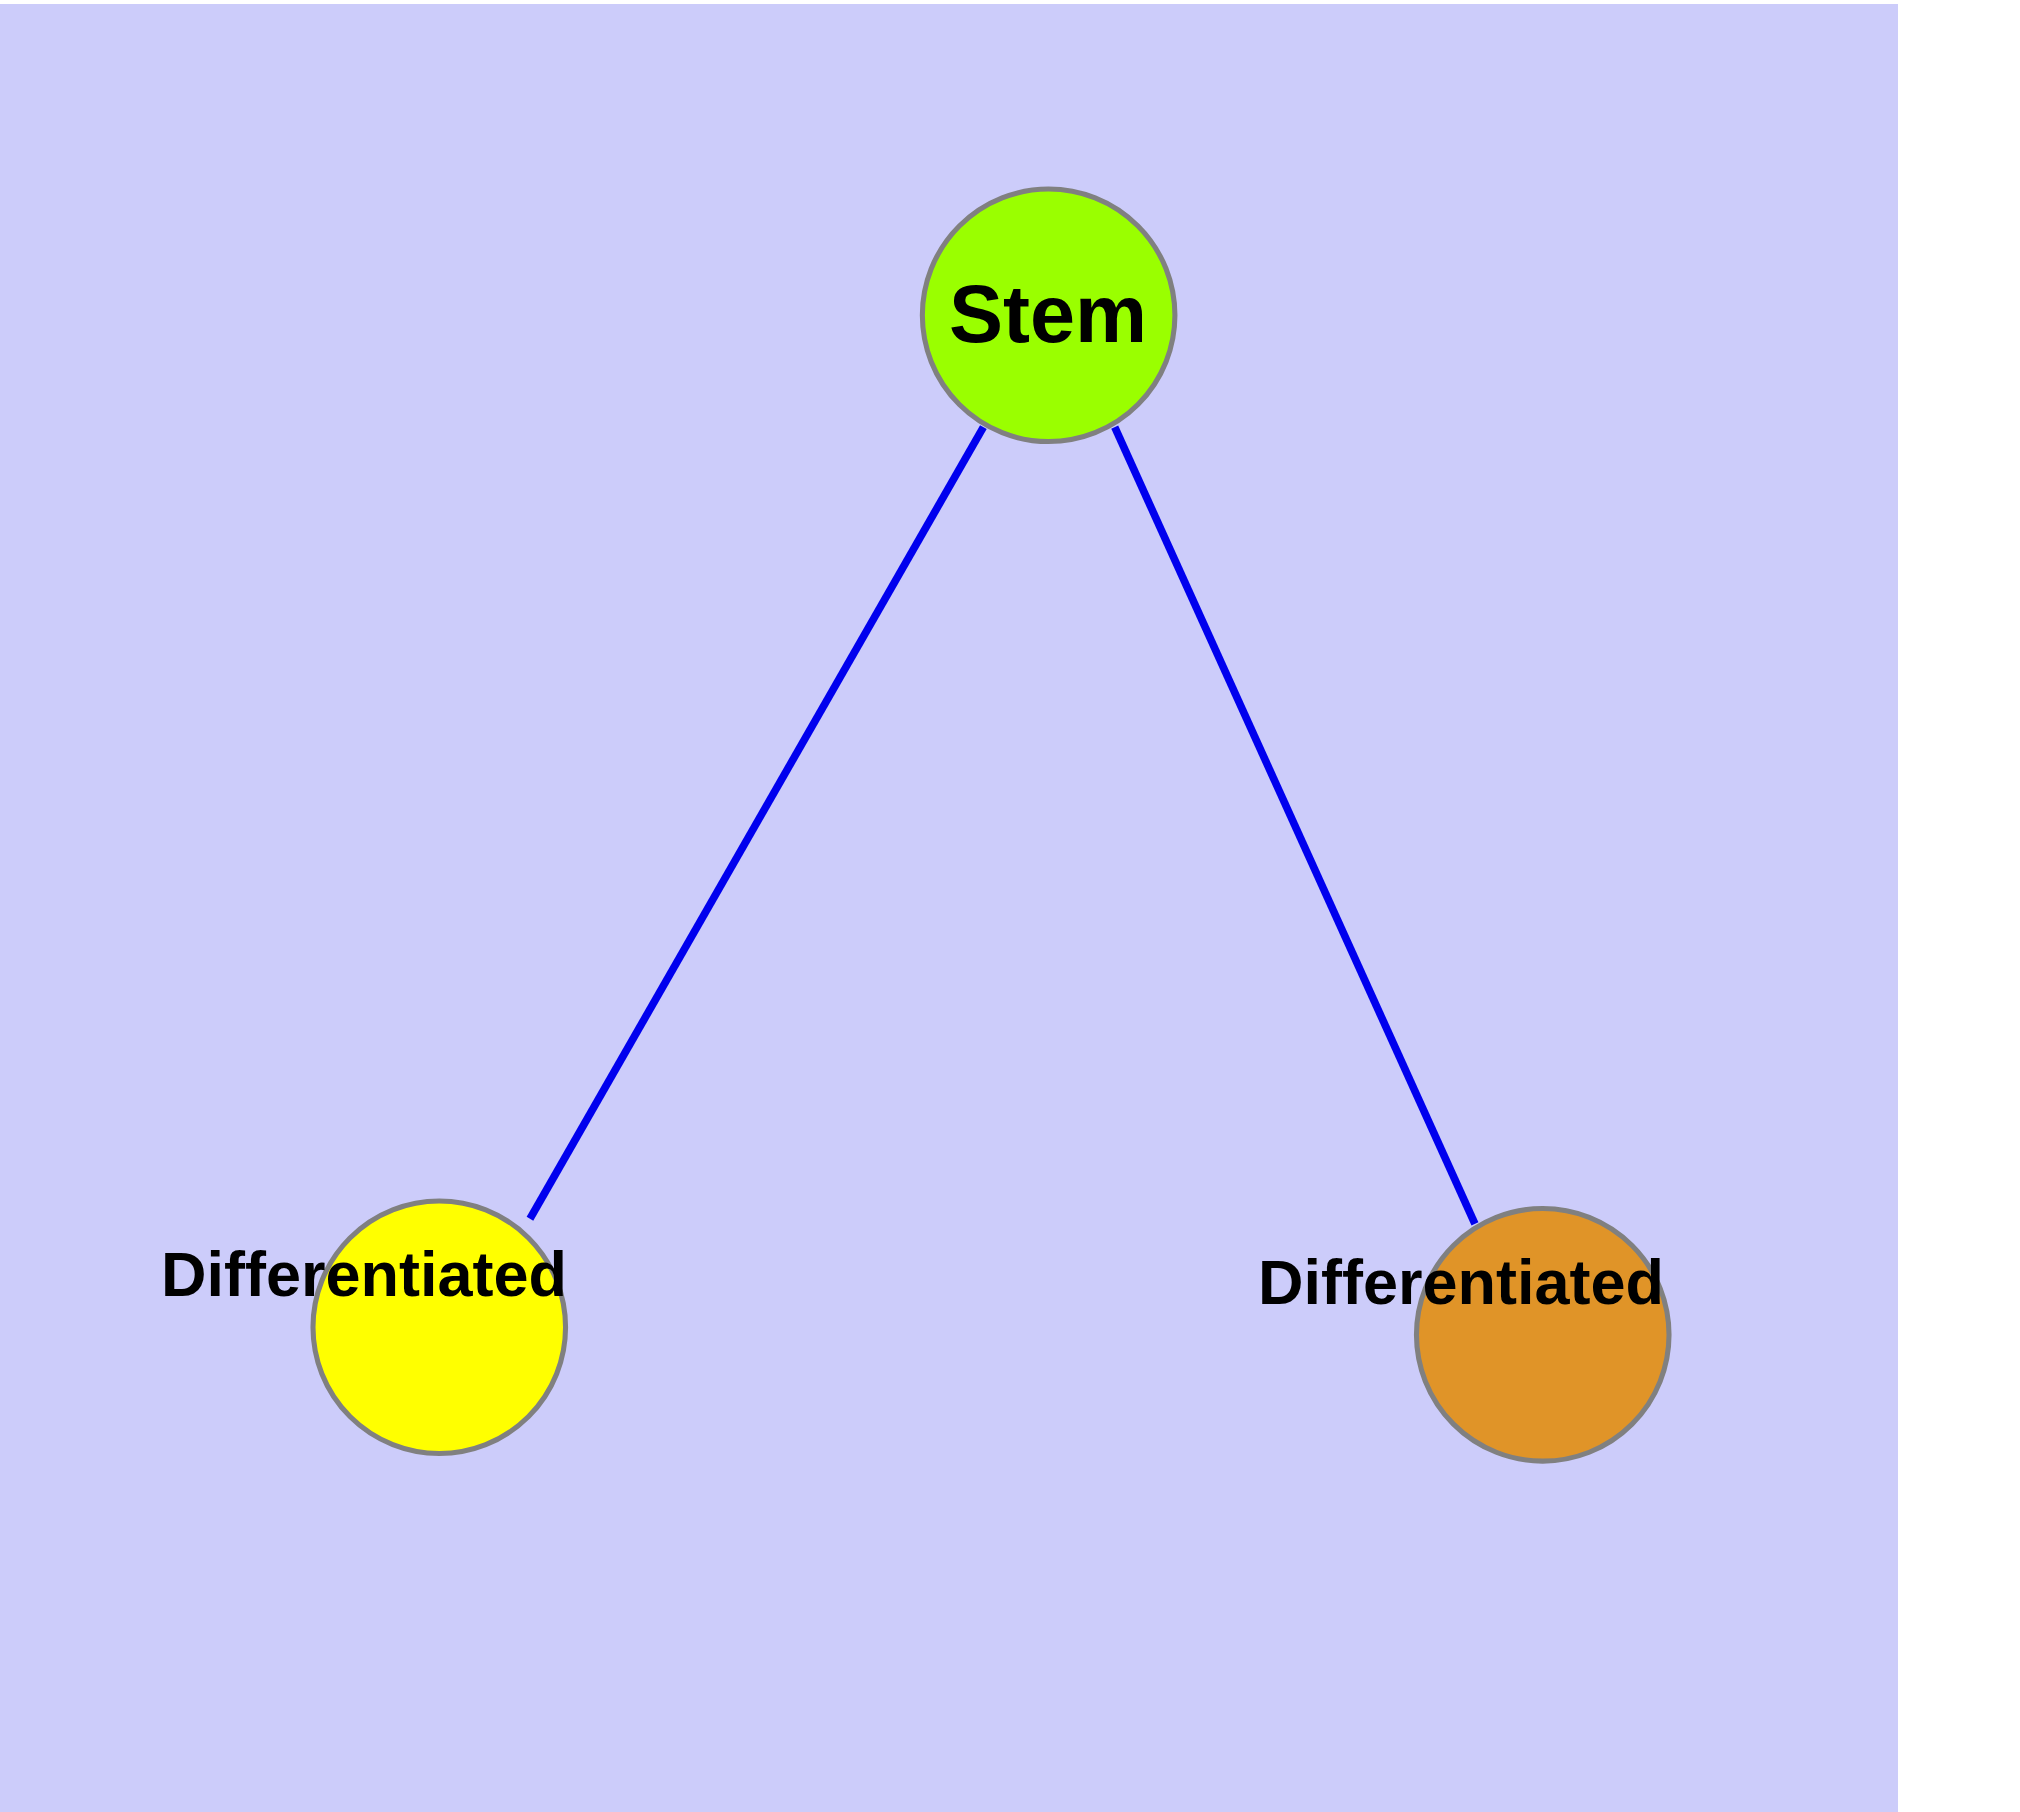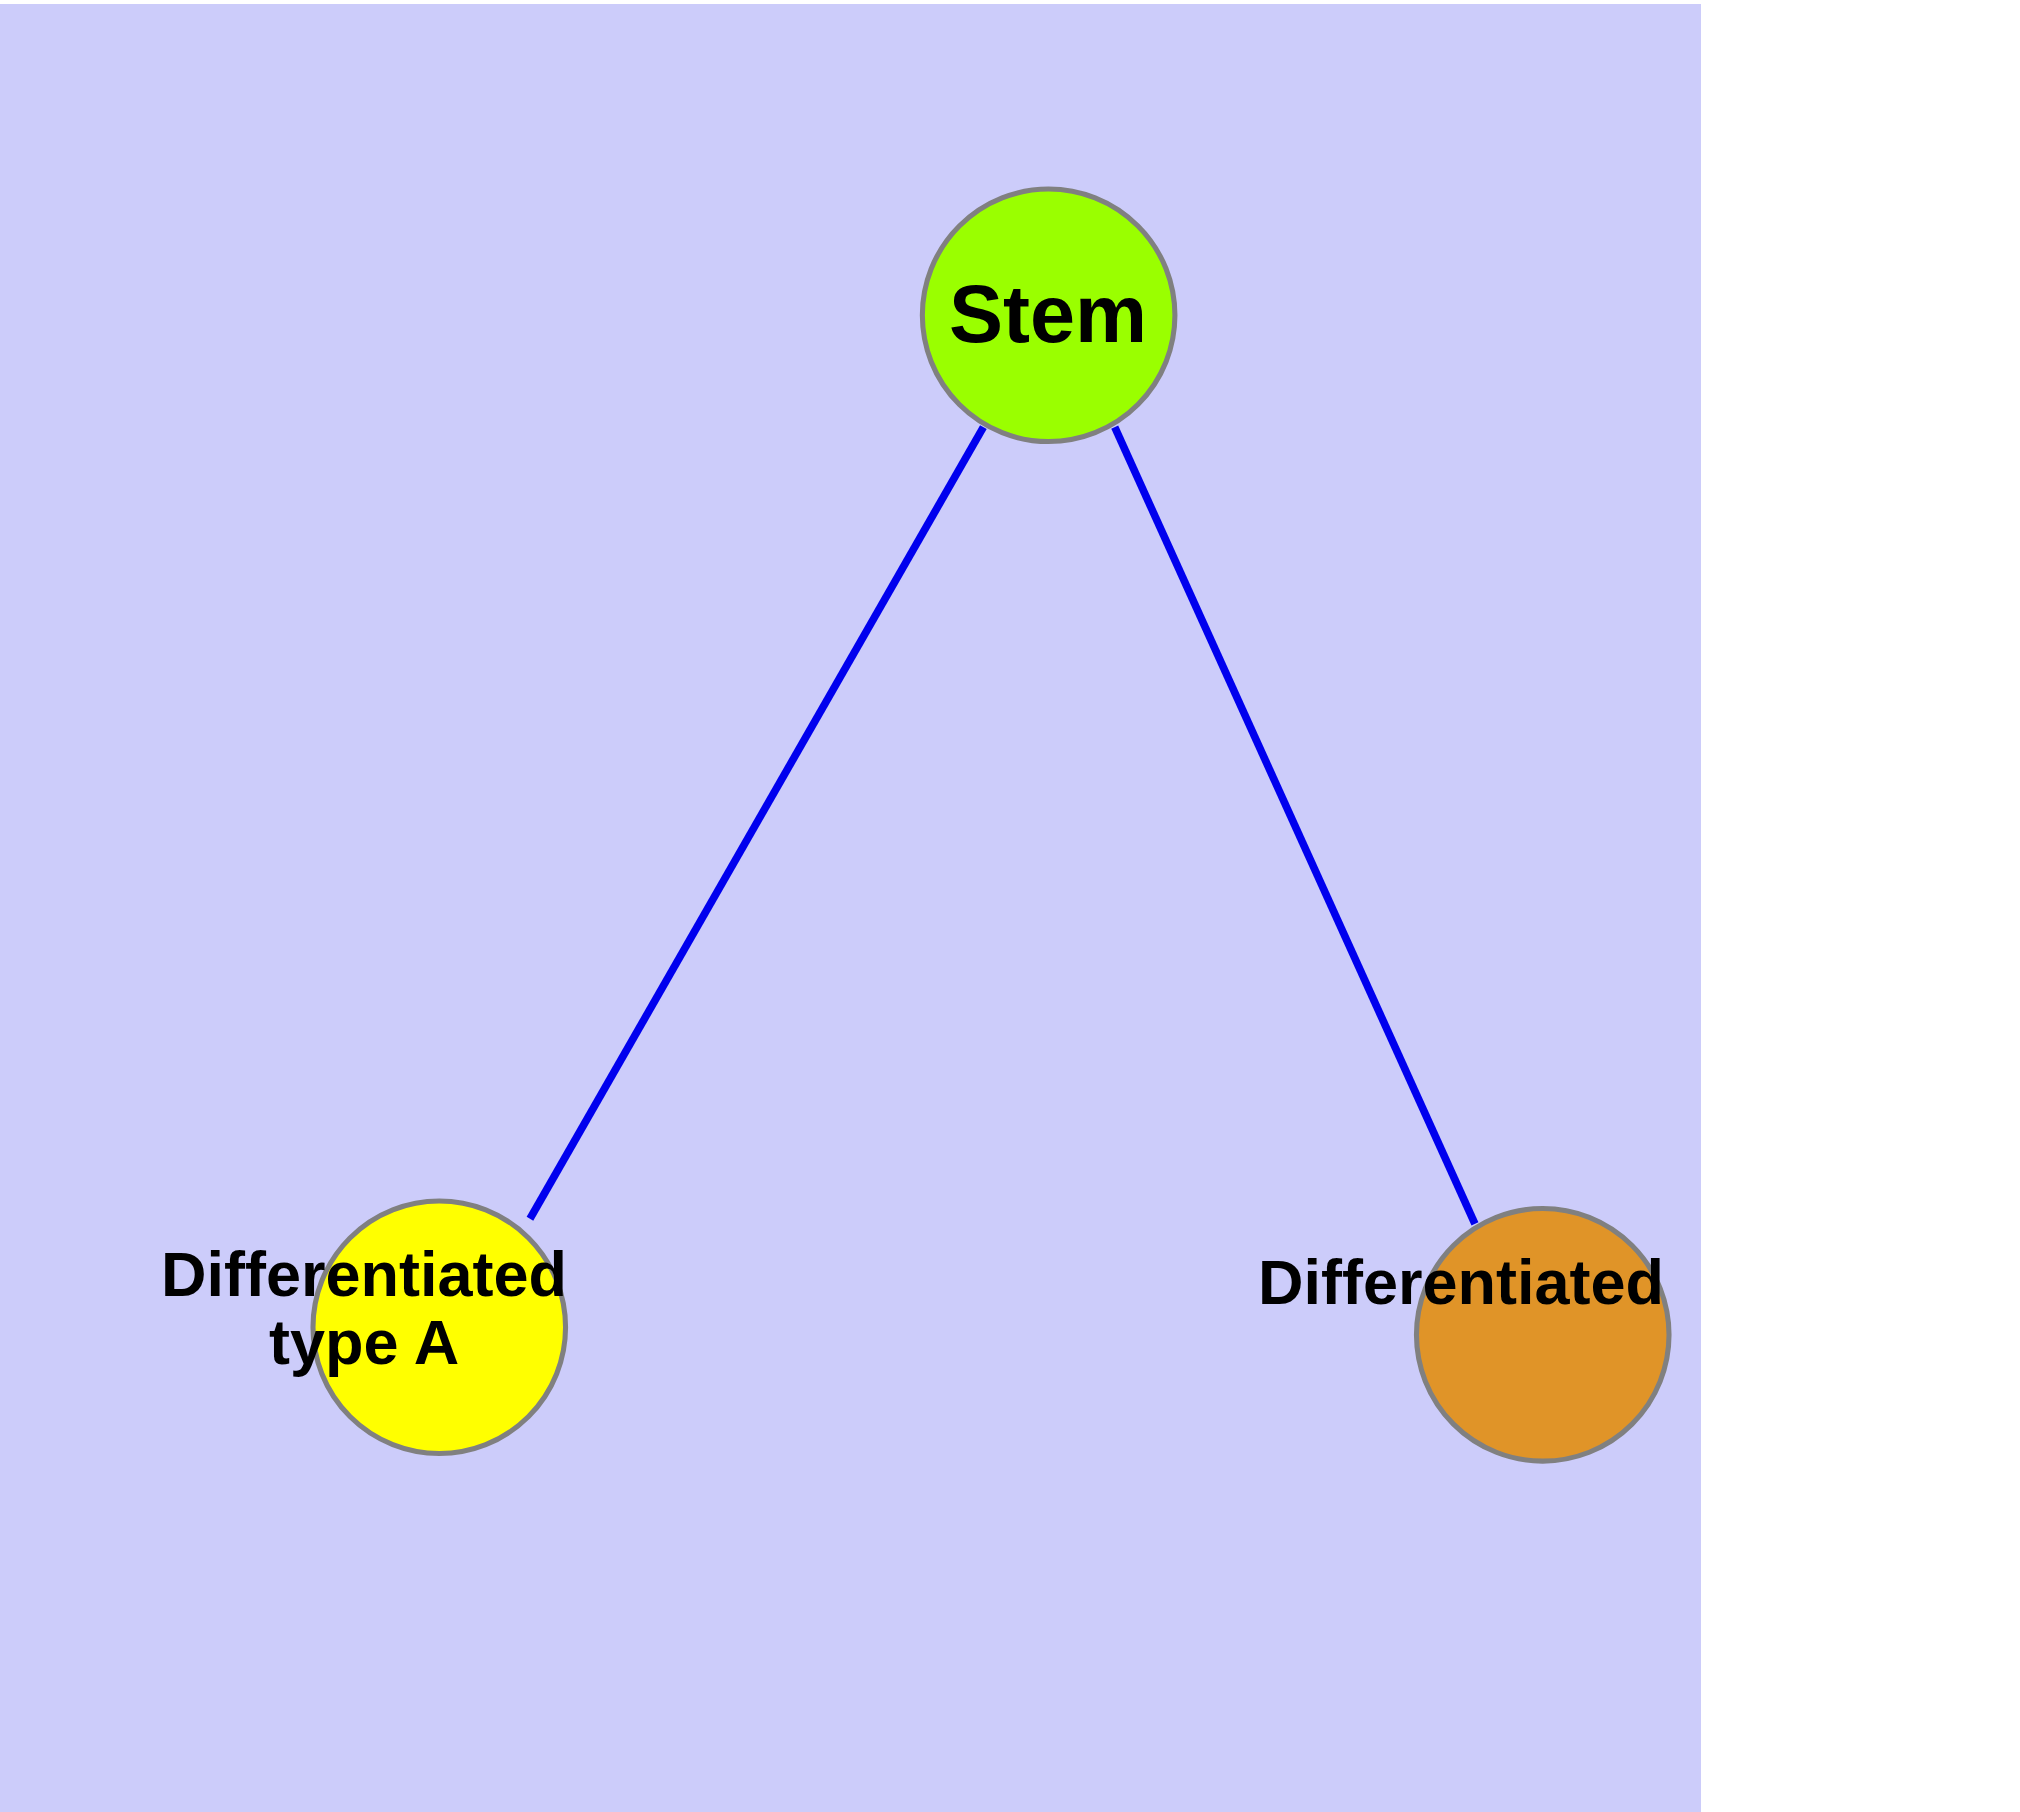--- a/index.html
+++ b/index.html
@@ -2,21 +2,21 @@
 <html style="font-size:13.6px"><head>
 <meta charset="utf-8">
 <style>
   html, body {
     margin: 0;
     padding: 0;
     background: #ffffff;
   }
   #canvas {
     position: relative;
-    width: 1701px;
+    width: 1898px;
     height: 1812px;
     background: #ffffff;
     overflow: hidden;
     font-family: "Liberation Sans", sans-serif;
   }
   #plot-area {
     position: absolute;
     left: 0;
     top: 4.2px;
     width: 2021px;
@@ -59,19 +59,18 @@
         <circle cx="518" cy="1566" r="149" fill="#ffff00" stroke="#808080" stroke-width="6"></circle>
         <circle cx="1820" cy="1575" r="149" fill="#e09428" stroke="#808080" stroke-width="6"></circle>
       </g>
   </svg>
 
   <div class="node-label stem-label" id="label-stem" style="left: 949px; top: 271px;">
       <div>Stem</div>
     </div>
   <div class="node-label diff-label" id="label-diff_a" style="left: 161px; top: 1240px;">
       <div>Differentiated</div>
-      <div>type A</div>
     </div>
   <div class="node-label diff-label" id="label-diff_b" style="left: 1258px; top: 1248px;">
       <div>Differentiated</div>
     </div>
 </div>
 
 
 </body></html>

